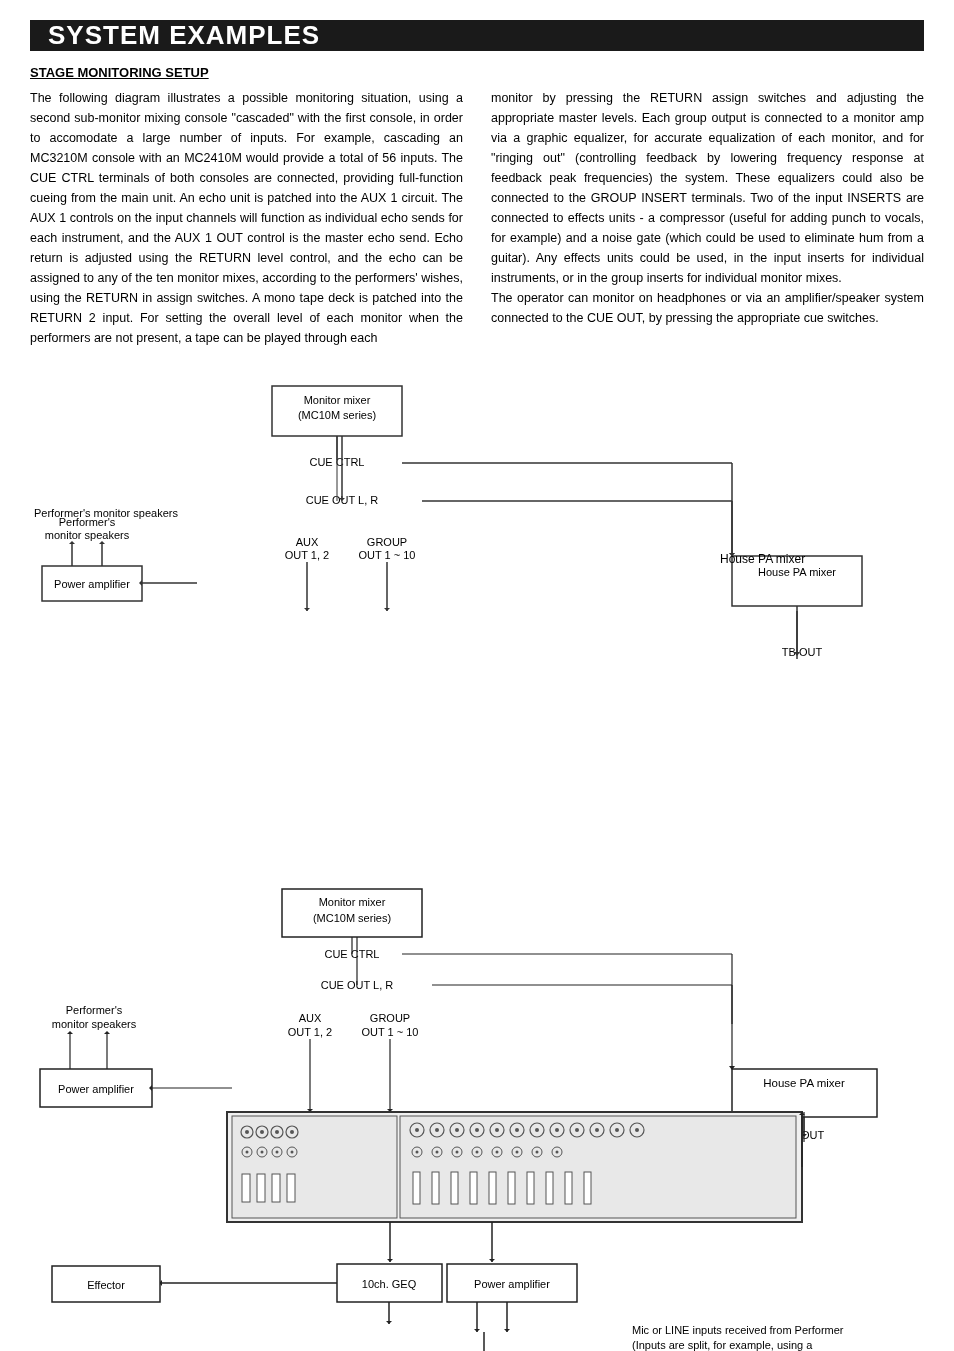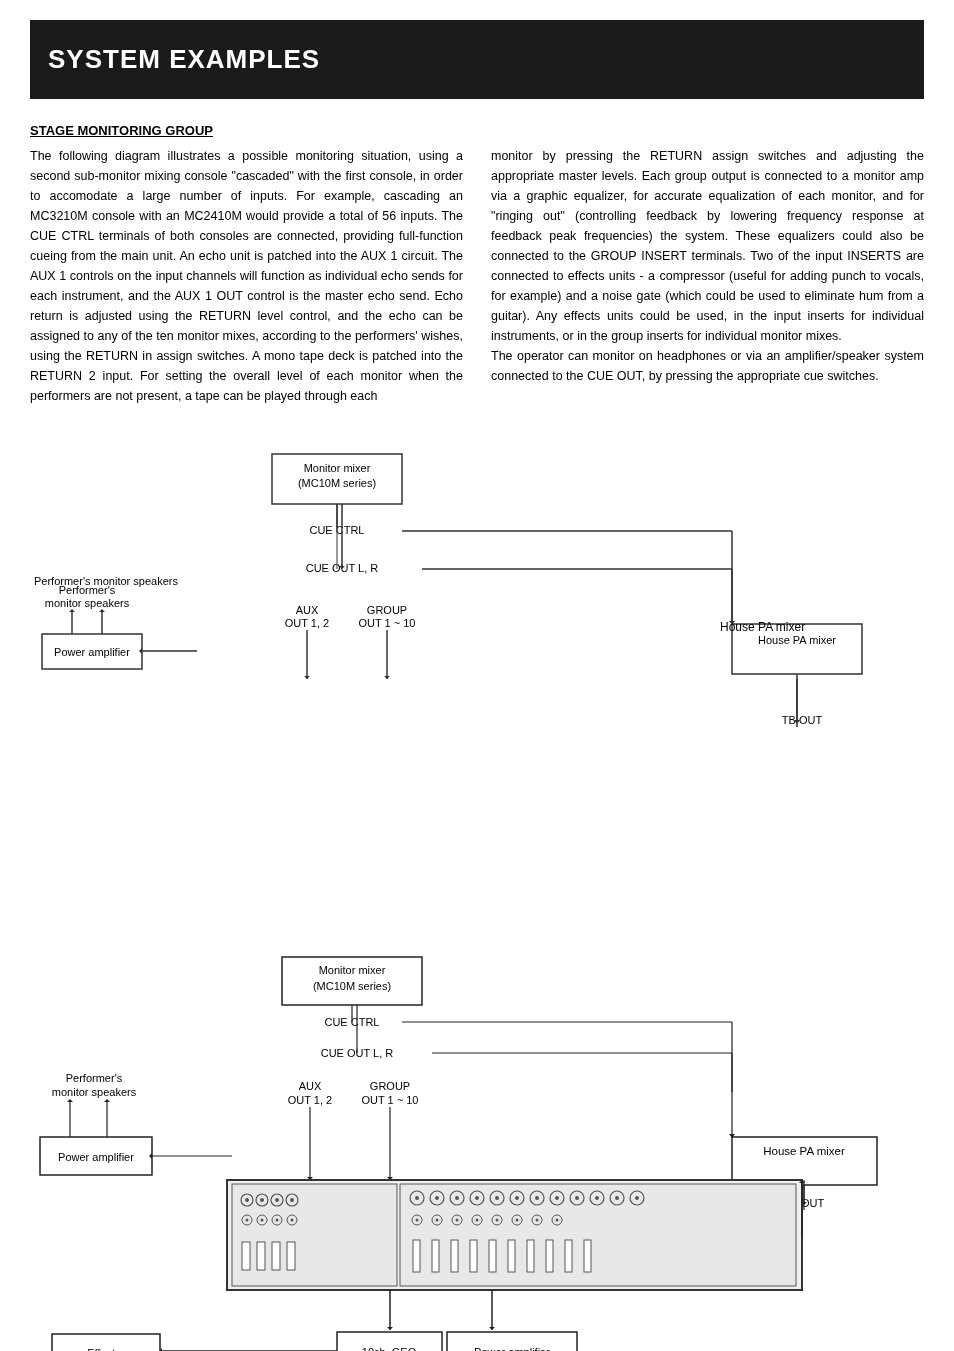--- a/index.html
+++ b/index.html
@@ -14,22 +14,22 @@
     .page {
       width: 954px;
       min-height: 1351px;
       background: #fff;
       padding: 20px 30px 30px 30px;
       position: relative;
     }
     .header-bar {
       background: #1a1a1a;
       color: #fff;
-      padding: 24px 18px;
-      margin-bottom: 24px;
+      padding: 0 18px;
+      margin-bottom: 14px;
     }
     .header-bar h1 {
       font-size: 26px;
       font-weight: 900;
       letter-spacing: 1px;
       color: #fff;
     }
     .intro-text {
       font-size: 13.5px;
       font-weight: bold;
@@ -38,21 +38,21 @@
     }
     .section-title {
       font-size: 13px;
       font-weight: bold;
       text-decoration: underline;
       margin-bottom: 8px;
     }
     .two-col {
       display: flex;
       gap: 28px;
-      margin-bottom: 38px;
+      margin-bottom: 28px;
     }
     .col {
       flex: 1;
       font-size: 12.5px;
       line-height: 1.6;
       text-align: justify;
     }
     
     .diagram-container {
       position: relative;
@@ -79,21 +79,21 @@
 <body>
 
 <div class="page">
 
   <div class="header-bar">
     <h1>SYSTEM EXAMPLES</h1>
   </div>
 
 
   <div>
-    <div class="section-title">STAGE MONITORING GROUP</div>
+    <div class="section-title">STAGE MONITORING SETUP</div>
     <div class="two-col">
       <div class="col">The following diagram illustrates a possible monitoring situation, using a second sub-monitor mixing console "cascaded" with the first console, in order to accomodate a large number of inputs. For example, cascading an MC3210M console with an MC2410M would provide a total of 56 inputs. The CUE CTRL terminals of both consoles are connected, providing full-function cueing from the main unit. An echo unit is patched into the AUX 1 circuit. The AUX 1 controls on the input channels will function as individual echo sends for each instrument, and the AUX 1 OUT control is the master echo send. Echo return is adjusted using the RETURN level control, and the echo can be assigned to any of the ten monitor mixes, according to the performers' wishes, using the RETURN in assign switches. A mono tape deck is patched into the RETURN 2 input. For setting the overall level of each monitor when the performers are not present, a tape can be played through each</div>
       <div class="col">
         <span style="white-space: pre-line;">monitor by pressing the RETURN assign switches and adjusting the appropriate master levels. Each group output is connected to a monitor amp via a graphic equalizer, for accurate equalization of each monitor, and for "ringing out" (controlling feedback by lowering frequency response at feedback peak frequencies) the system. These equalizers could also be connected to the GROUP INSERT terminals. Two of the input INSERTS are connected to effects units - a compressor (useful for adding punch to vocals, for example) and a noise gate (which could be used to eliminate hum from a guitar). Any effects units could be used, in the input inserts for individual instruments, or in the group inserts for individual monitor mixes.
 The operator can monitor on headphones or via an amplifier/speaker system connected to the CUE OUT, by pressing the appropriate cue switches.</span>
       </div>
     </div>
   </div>
 
   <div class="diagram-container">

